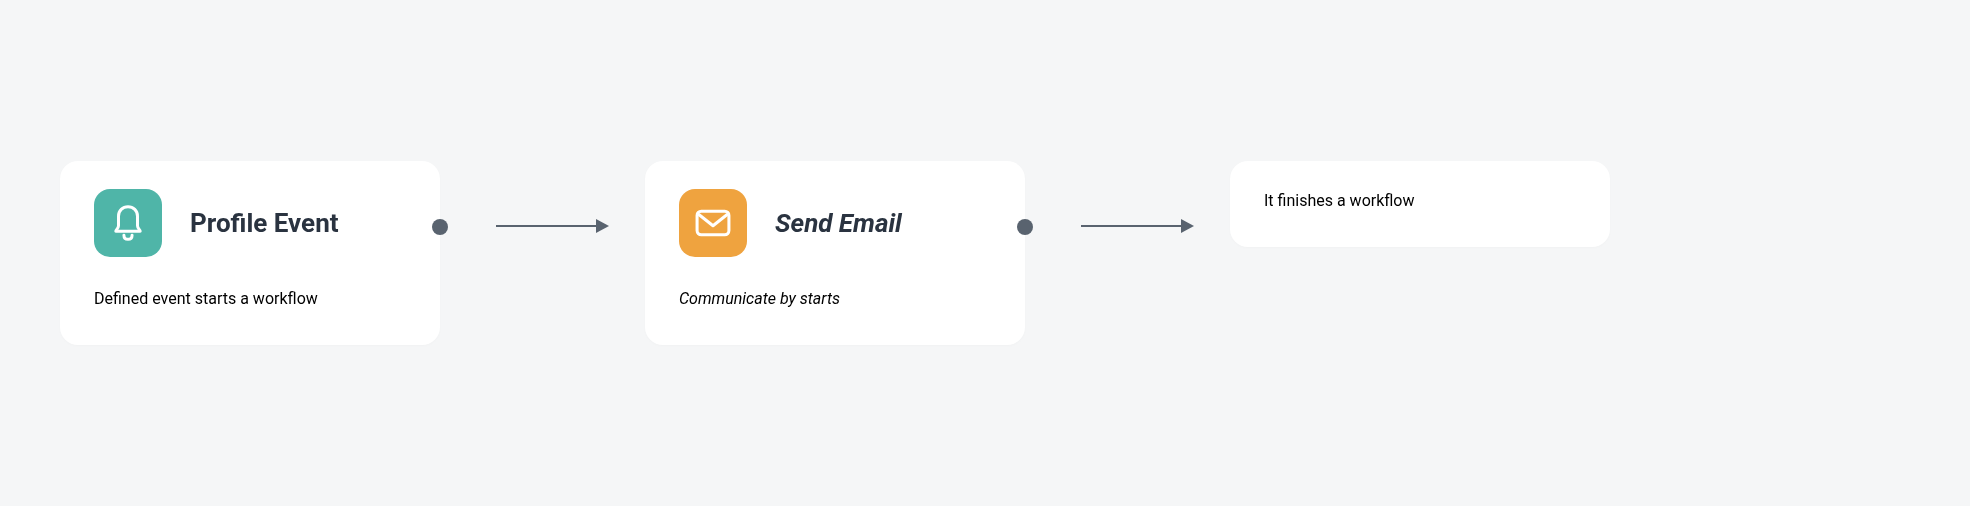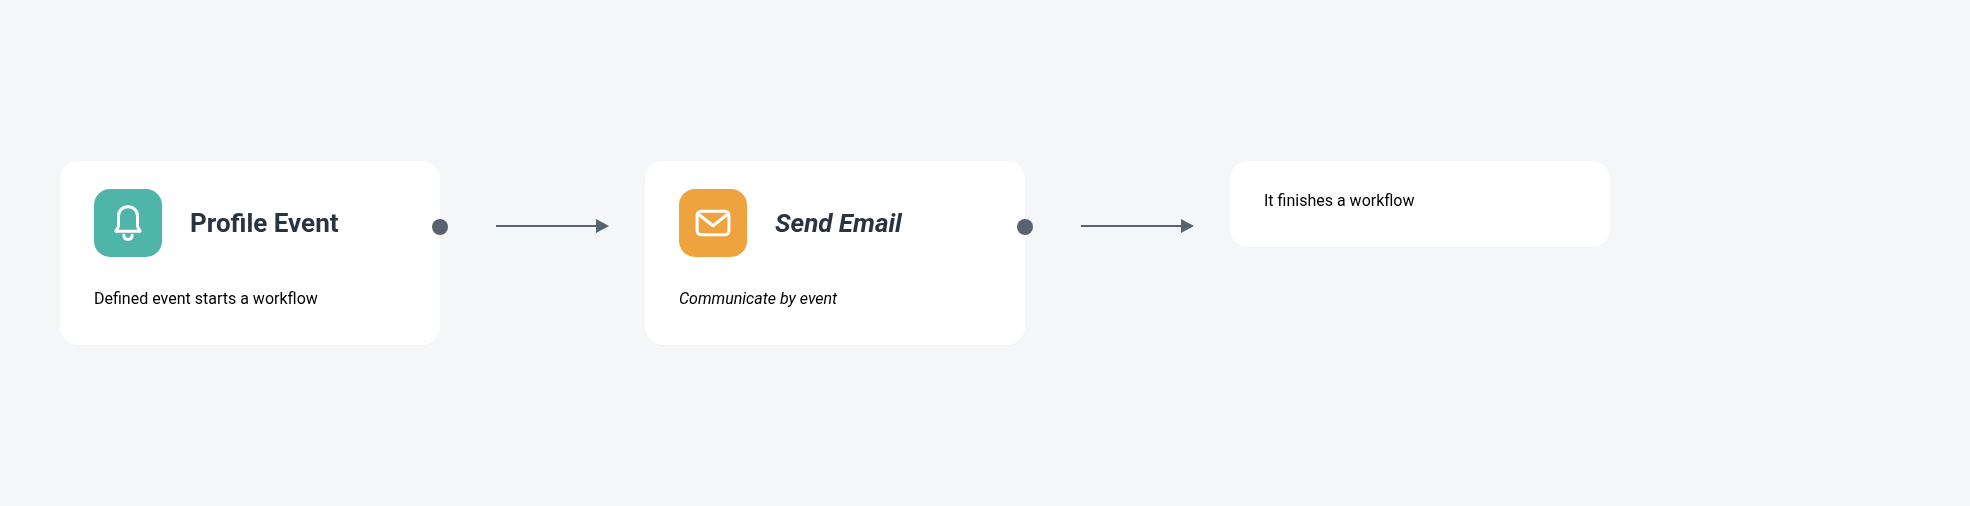--- a/index.html
+++ b/index.html
@@ -149,21 +149,21 @@
   <div class="node node-2">
     <div class="node-header">
       <div class="icon-box icon-orange">
         <svg width="36" height="28" viewBox="0 0 26 20" fill="none">
           <rect x="1.5" y="1.5" width="23" height="17" rx="3" stroke="#ffffff" stroke-width="2.2" fill="none"></rect>
           <path d="M3 4 L13 12 L23 4" stroke="#ffffff" stroke-width="2.2" fill="none" stroke-linecap="round" stroke-linejoin="round"></path>
         </svg>
       </div>
       <div class="node-title">Send Email</div>
     </div>
-    <div class="node-desc">Communicate by event</div>
+    <div class="node-desc">Communicate by starts</div>
     <div class="connector-port"></div>
   </div>
 
   <div class="connector">
     <div class="arrow">
       <div class="arrow-line"></div>
       <div class="arrow-head"></div>
     </div>
   </div>
 

